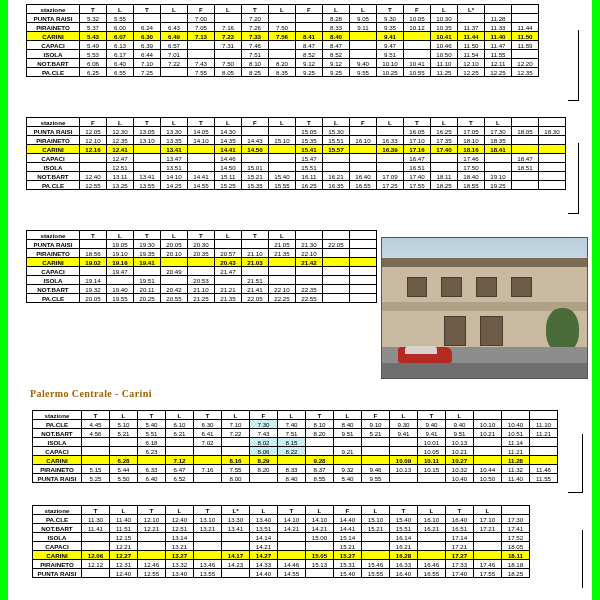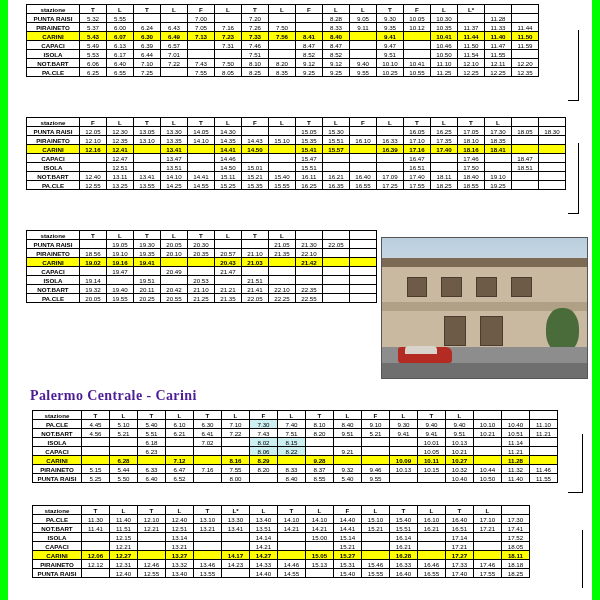--- a/index.html
+++ b/index.html
@@ -32,23 +32,23 @@
     overflow:hidden;
   }
   table.sched th{font-weight:bold;background:#ffffff;}
   td.st{text-align:left;padding-left:2px;font-weight:bold;font-size:6px;}
   th.st{text-align:center;font-weight:bold;font-size:6px;}
   tr.hi td{background:#ffff00;font-weight:bold;}
   td.cy{background:#ccf0f2;}
   td.hic{background:#ffff00;font-weight:bold;}
   .title{
     position:absolute;
-    color:#4c1d95;
+    color:#a16207;
     font-weight:bold;
-    font-size:14px;
+    font-size:10px;
     font-family:"Liberation Serif", serif;
     letter-spacing:.4px;
   }
   .photo{
     position:absolute;
     border:1px solid #555;
     overflow:hidden;
     background:#9fb6c8;
   }
   .ph-sky{position:absolute;left:0;top:0;right:0;height:24%;background:linear-gradient(#b9cedd,#cfdce6);}

